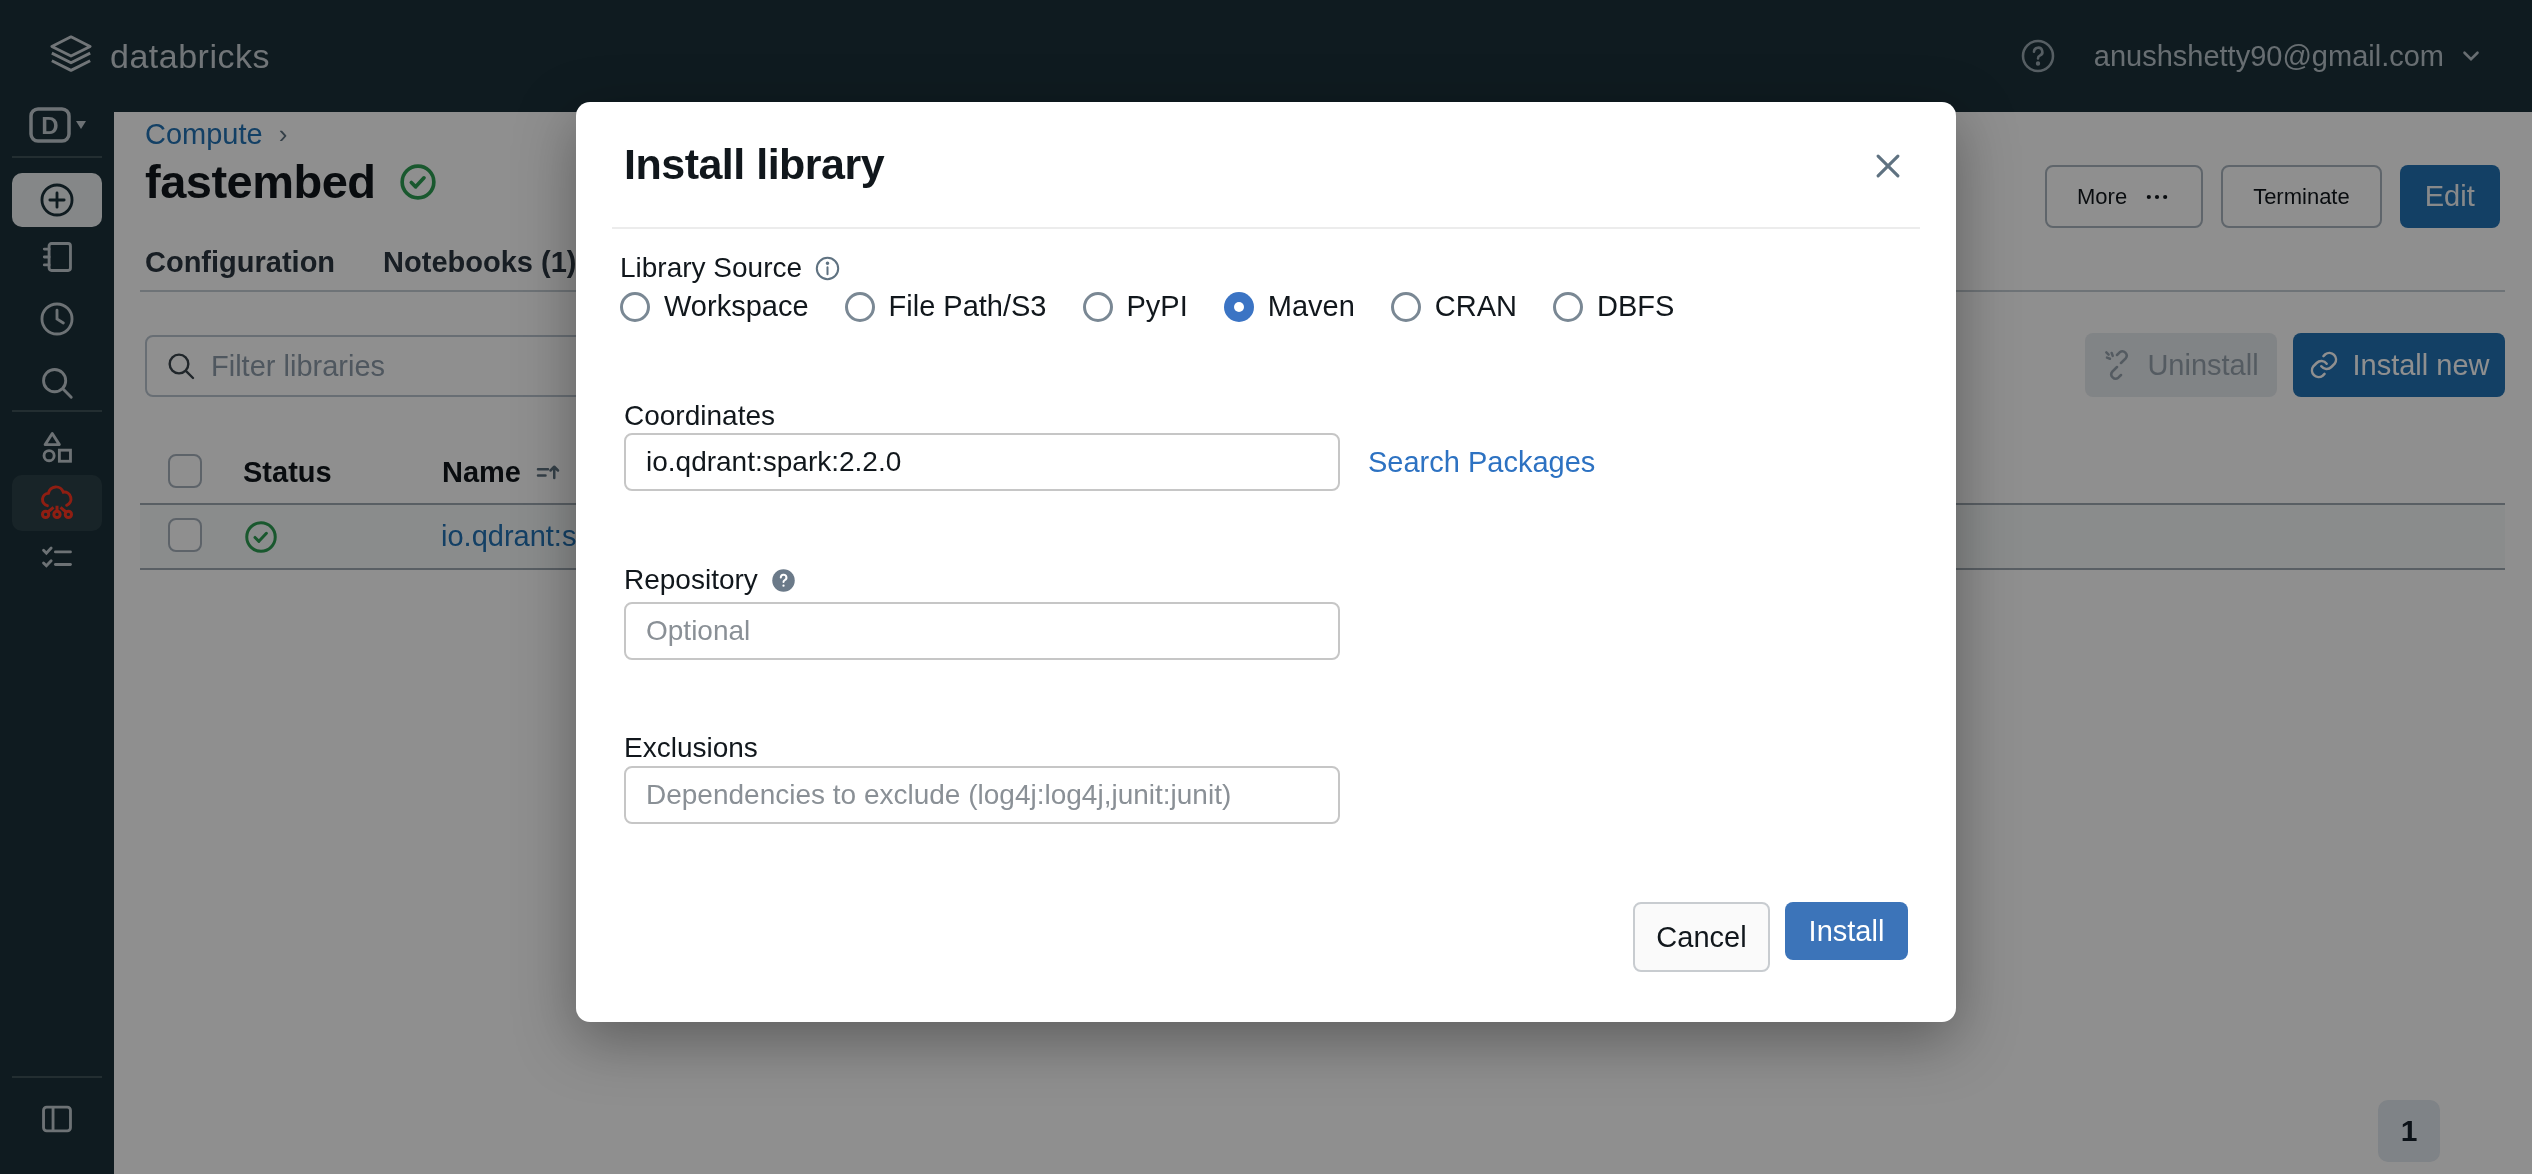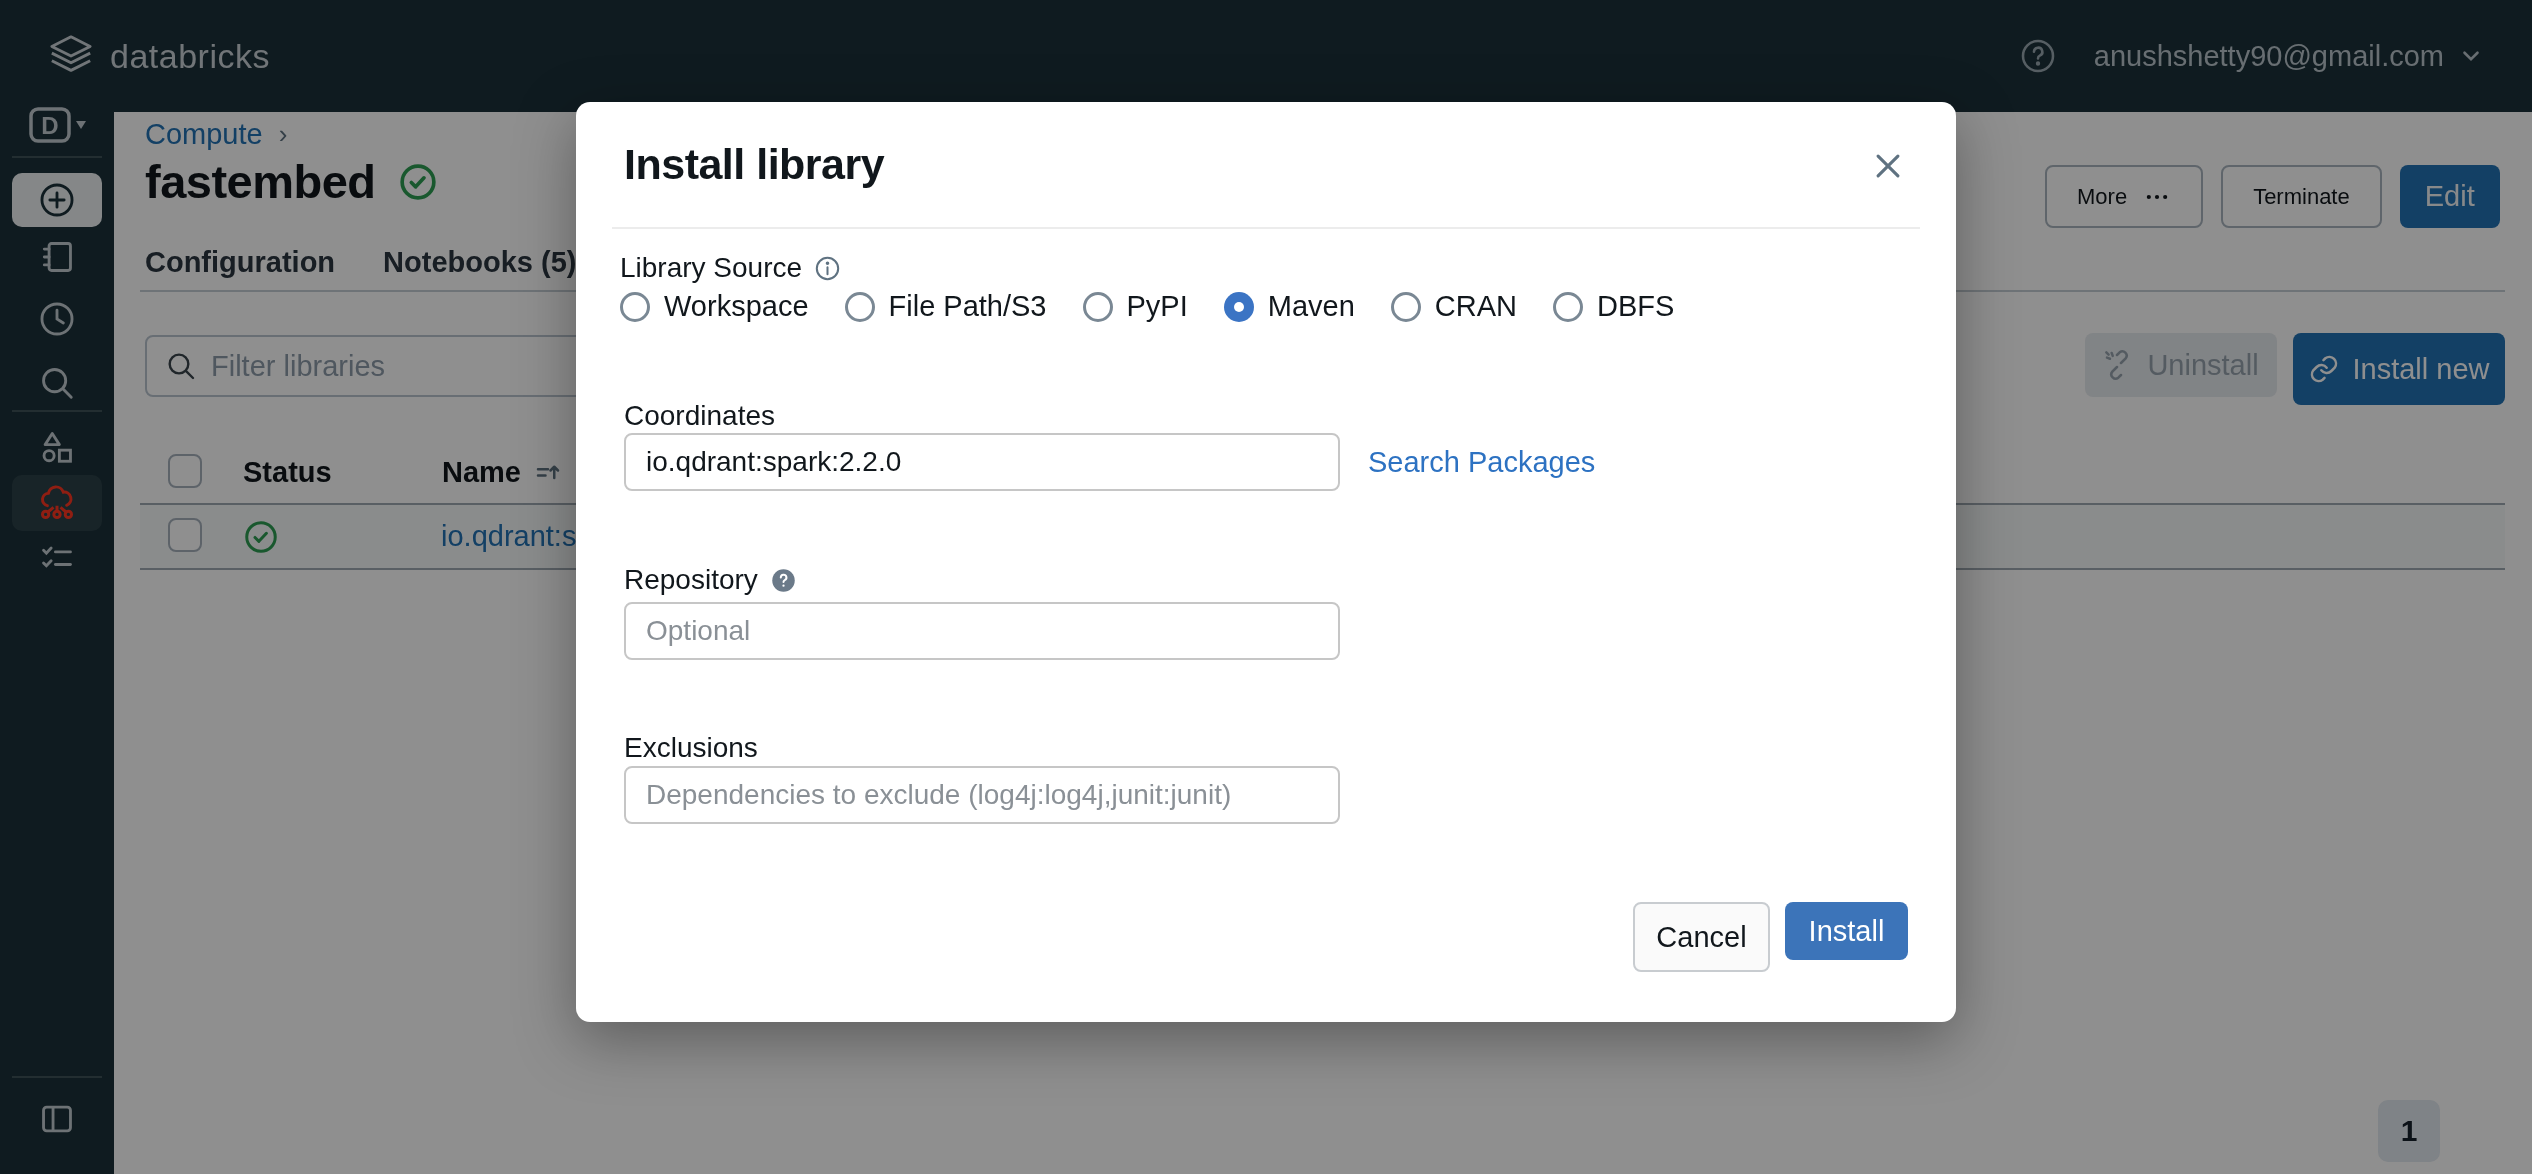--- a/index.html
+++ b/index.html
@@ -37,21 +37,21 @@
   .tab { cursor:pointer; }
   .tabs-divider { position:absolute; left:26px; right:27px; top:202px; height:2px; background:#C4CDD5; }
 
   .filter-box { position:absolute; left:31px; top:247px; width:545px; height:62px; border:2px solid #B9C4CF; border-radius:8px;
                 background:#fff; display:flex; align-items:center; padding:0 18px; gap:14px; }
   .filter-box input { border:none; outline:none; font-size:29px; color:#11171C; width:100%; font-family:inherit; background:transparent; }
   .filter-box input::placeholder { color:#8D9BA9; }
 
   .btn { display:flex; align-items:center; justify-content:center; gap:12px; border-radius:8px; font-size:29px; cursor:pointer; border:none; font-family:inherit; }
   .btn-uninstall { position:absolute; left:1971px; top:245px; width:192px; height:64px; background:#E7EBEF; color:#97A3AE; }
-  .btn-install-new { position:absolute; left:2179px; top:245px; width:212px; height:72px; background:#2272B4; color:#fff; }
+  .btn-install-new { position:absolute; left:2179px; top:245px; width:212px; height:64px; background:#2272B4; color:#fff; }
 
   .hdr-actions { position:absolute; top:77px; left:1931px; display:flex; gap:18px; }
   .btn-outline { height:63px; background:#fff; border:2px solid #A9B5BF; border-radius:8px; color:#11171C; padding:0 30px;
                  display:flex; align-items:center; gap:16px; font-size:22px; cursor:pointer; }
   .btn-edit { height:63px; width:100px; background:#2272B4; color:#F2F5F7; border:none; border-radius:8px; font-size:29px; cursor:pointer; }
 
   .checkbox { width:34px; height:34px; border:2px solid #A6B1BC; border-radius:8px; background:#fff; cursor:pointer; }
   .tbl-header { position:absolute; top:360px; left:0; right:0; height:55px; }
   .tbl-header .checkbox { position:absolute; left:54px; top:6px; }
   .col-status { position:absolute; left:129px; top:8px; font-size:29px; font-weight:700; color:#11171C; }
@@ -209,21 +209,21 @@
     <div class="page-title-row">
       <span class="page-title">fastembed</span>
       <svg class="icon" width="40" height="40" viewBox="0 0 24 24" fill="none" stroke="#2E9E53" stroke-width="2.2">
         <circle cx="12" cy="12" r="9.5"></circle>
           <path d="M8 12.3l2.6 2.6 5-5.4" stroke-linecap="round" stroke-linejoin="round"></path>
       </svg>
     </div>
 
     <div class="tabs">
       <span class="tab">Configuration</span>
-      <span class="tab">Notebooks (5)</span>
+      <span class="tab">Notebooks (1)</span>
     </div>
     <div class="tabs-divider"></div>
 
     <div class="hdr-actions">
       <button class="btn-outline">
         <span>More</span>
         <svg class="icon" width="28" height="28" viewBox="0 0 24 24" fill="#11171C">
             <circle cx="5" cy="12" r="1.8"></circle>
             <circle cx="12" cy="12" r="1.8"></circle>
             <circle cx="19" cy="12" r="1.8"></circle>

